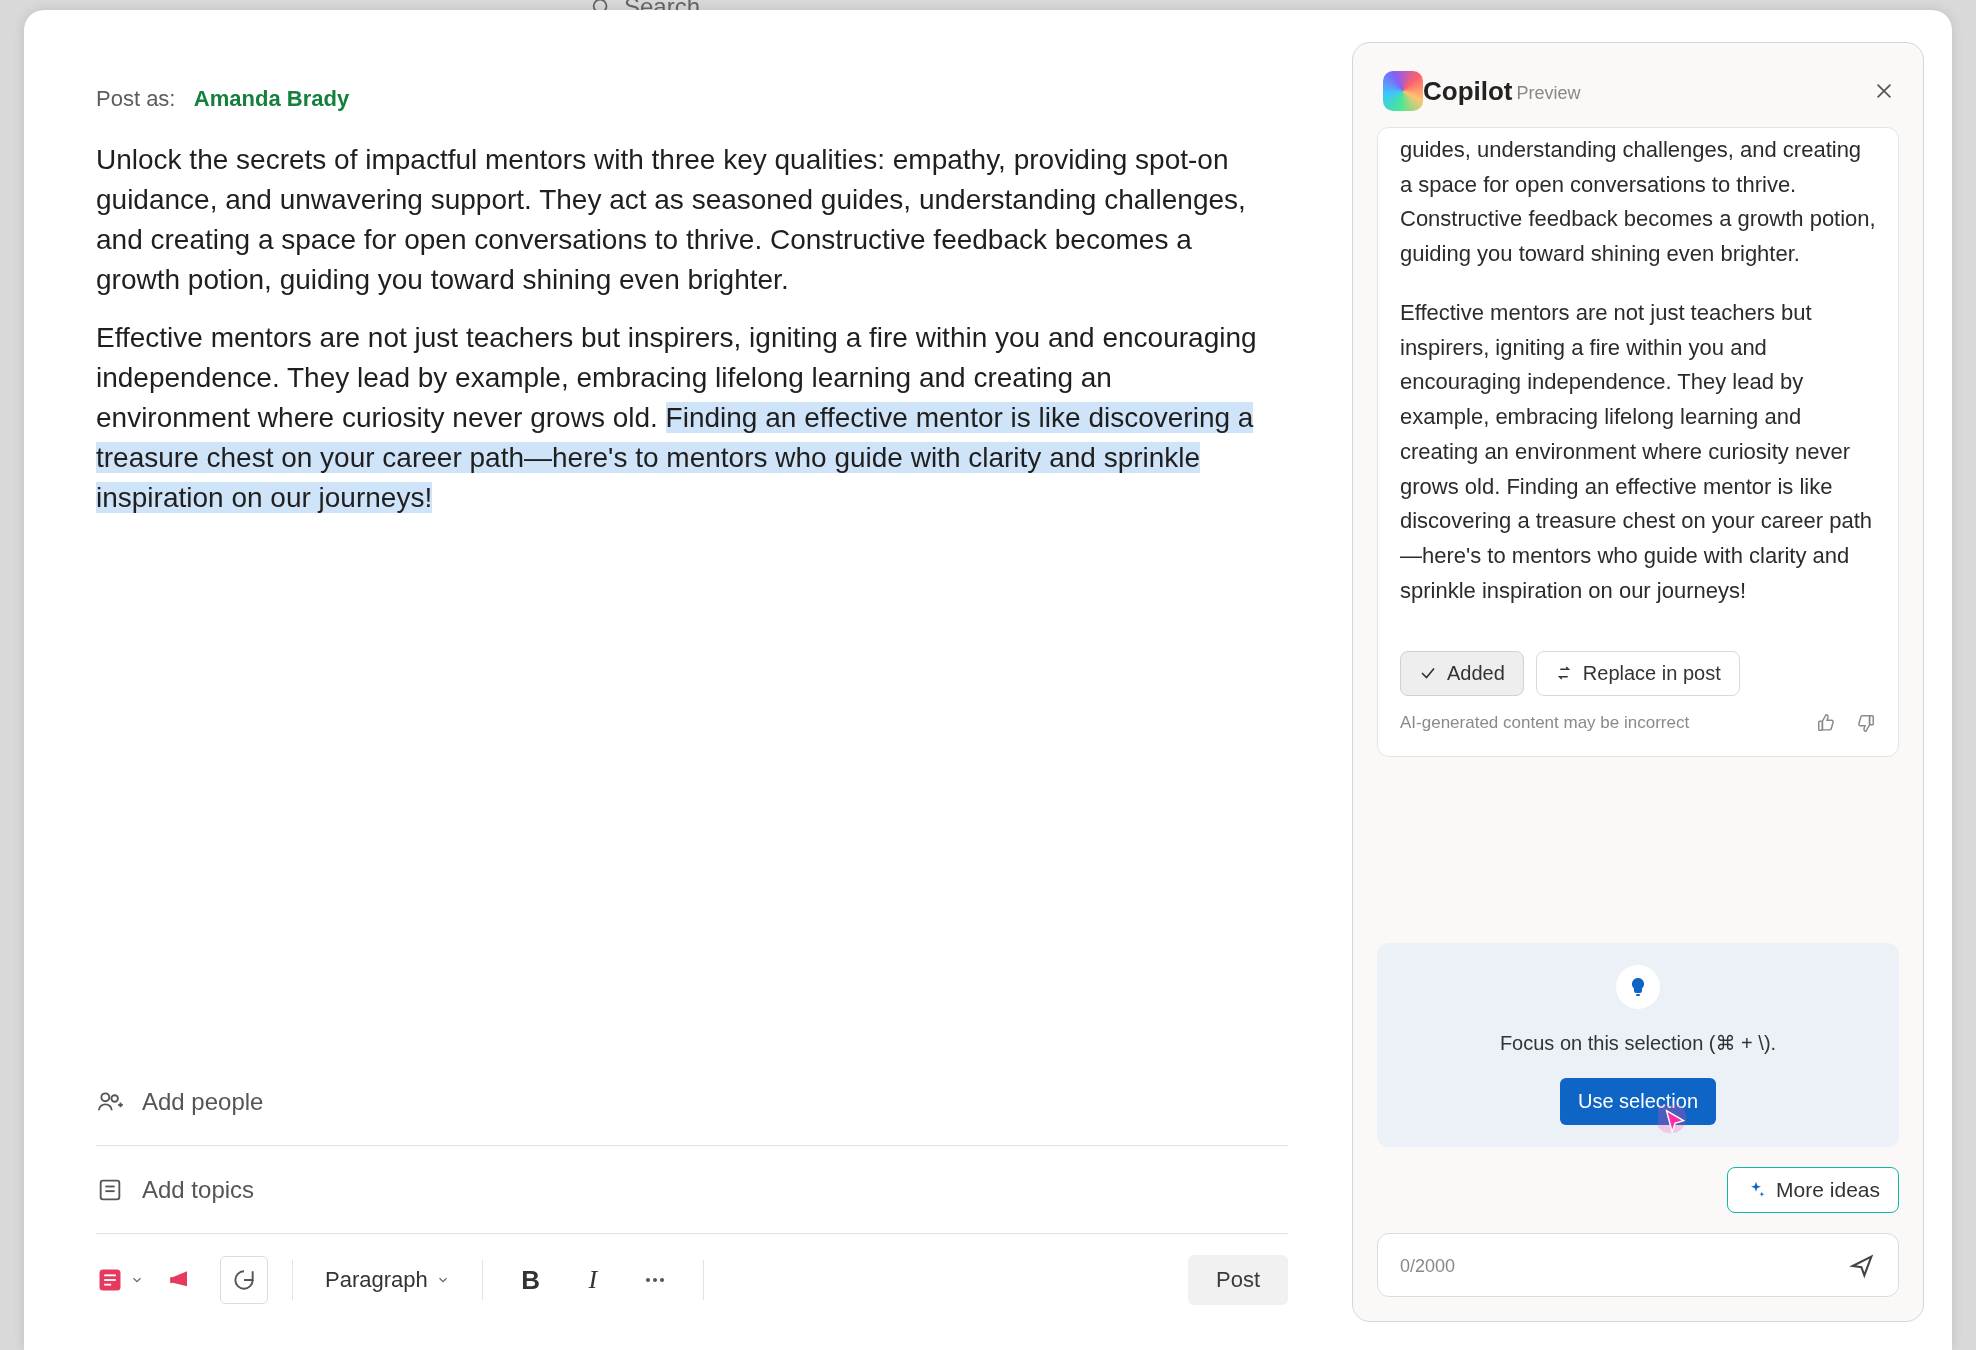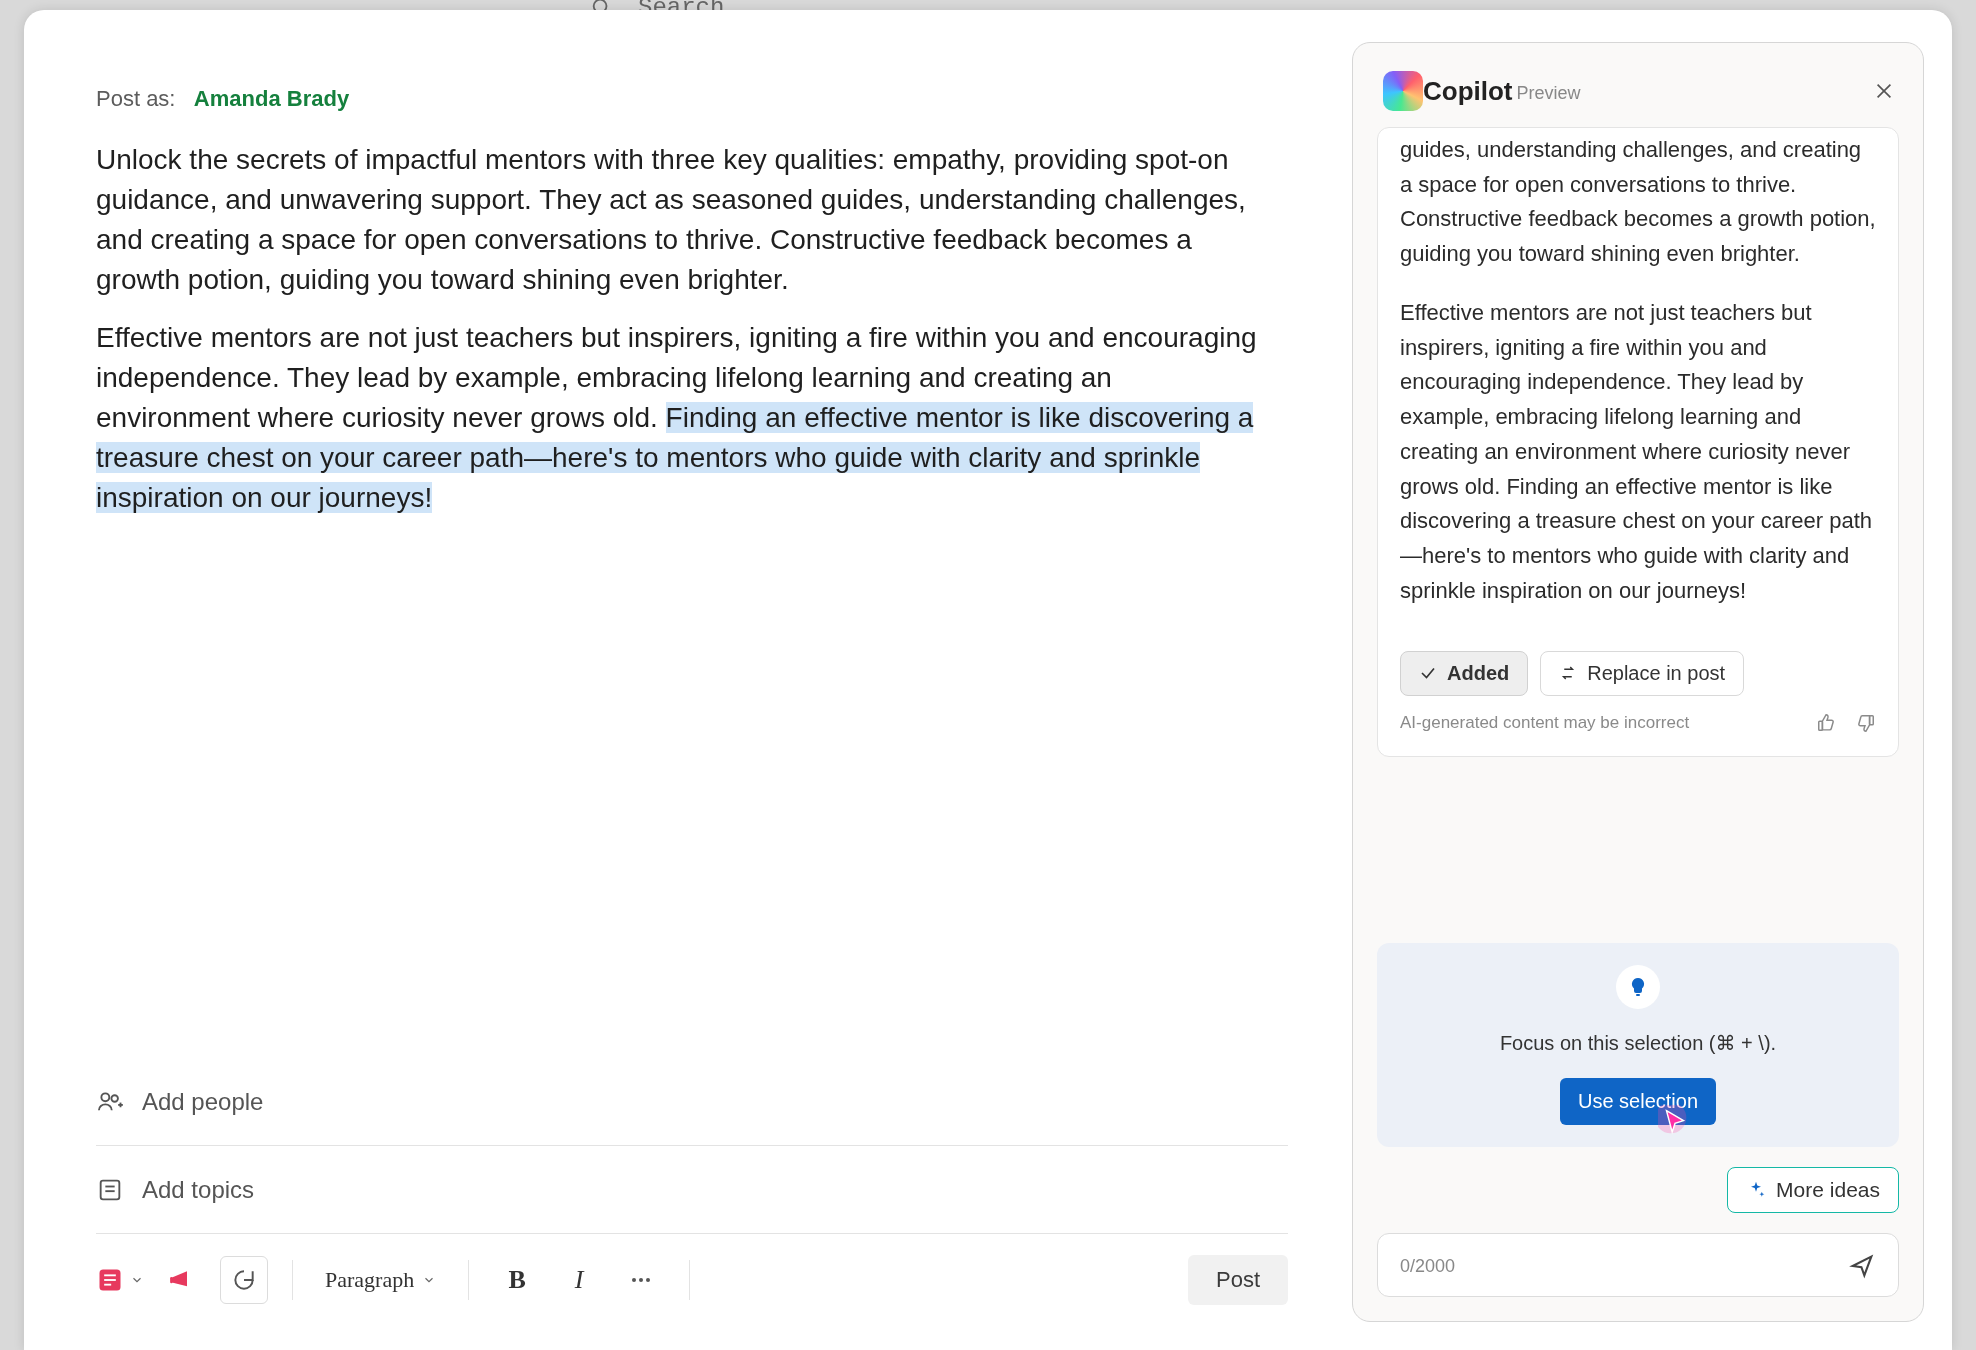--- a/index.html
+++ b/index.html
@@ -3,23 +3,22 @@
 <meta charset="utf-8">
 <style>
   * { box-sizing: border-box; margin: 0; padding: 0; }
   html, body { width: 1976px; height: 1350px; font-family: "Segoe UI", -apple-system, BlinkMacSystemFont, sans-serif; background: #dcdcdc; overflow: hidden; }
   .backdrop {
     position: absolute; inset: 0;
     background: #d9d9d9;
   }
   .search-bar {
     position: absolute; top: 0; left: 590px; width: 680px; height: 14px;
-    display: flex; align-items: center; gap: 26px; color: #666;
+    display: flex; align-items: center; gap: 12px; color: #666;
     font-size: 24px;
-    font-family: Liberation Mono, monospace;
   }
   .modal {
     position: absolute; top: 10px; left: 24px; right: 24px; bottom: 0;
     background: #fff; border-radius: 20px 20px 0 0;
     display: flex;
     box-shadow: 0 0 12px rgba(0,0,0,0.12);
   }
   .editor-pane {
     flex: 1; padding: 76px 64px 24px 72px; display: flex; flex-direction: column;
     border-right: none;
@@ -35,21 +34,21 @@
     display: flex; align-items: center; gap: 18px; height: 88px;
     color: #555; font-size: 24px;
   }
   .row svg, .row .ico { width: 28px; height: 28px; flex-shrink: 0; }
   .toolbar {
     display: flex; align-items: center; gap: 14px; height: 92px;
   }
   .tb-btn {
     display: inline-flex; align-items: center; justify-content: center;
     height: 48px; min-width: 48px; border-radius: 6px; background: transparent;
-    color: #333; font-size: 22px; border: none; cursor: pointer; font-family: Liberation Serif, serif;
+    color: #333; font-size: 22px; border: none; cursor: pointer;
   }
   .tb-btn.boxed { background: #fff; border: 1px solid #dcdcdc; }
   .tb-sep { width: 1px; height: 40px; background: #e3e3e3; margin: 0 10px; }
   .post-btn {
     margin-left: auto; background: #f1f1f1; color: #3b3b3b;
     padding: 12px 28px; border-radius: 6px; border: none; font-size: 22px; font-weight: 500;
   }
 
   
   .copilot {
@@ -81,21 +80,21 @@
     max-height: 640px; overflow: hidden;
     margin-top: -30px;
   }
   .response-text p { margin-bottom: 24px; }
   .response-btns { display:flex; gap:12px; margin-top: 18px;}
   .chip {
     display:inline-flex; align-items:center; gap:10px;
     background:#fff; border:1px solid #d9d9d9; border-radius:8px;
     padding: 10px 18px; font-size:20px; color:#333;
   }
-  .chip.sel-chip { background:#eeeeee; border-color:#d1d1d1;font-weight:bold; }
+  .chip.sel-chip { background:#eeeeee; border-color:#d1d1d1; }
   .disclaimer { font-size: 17px; color:#8a8a8a; margin-top:16px; display:flex; align-items:center; gap:16px; }
   .disclaimer .spacer { flex:1; }
   .thumb { width:22px; height:22px; color:#8a8a8a; cursor:pointer;}
 
   .selection-tip {
     margin: 24px 24px 0 24px; background:#ecf0f7; border-radius:12px;
     display:flex; align-items:center; gap:20px; padding:22px 22px;flex-direction:column;
   }
   .tip-bulb {
     width:44px;height:44px;border-radius:50%;background:#fff;display:flex;align-items:center;justify-content:center;

